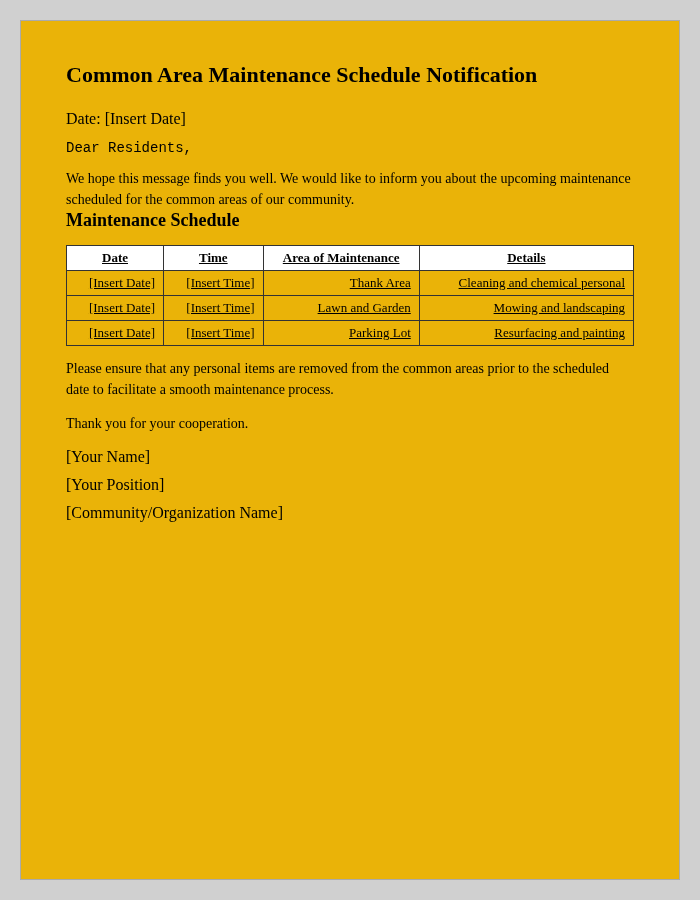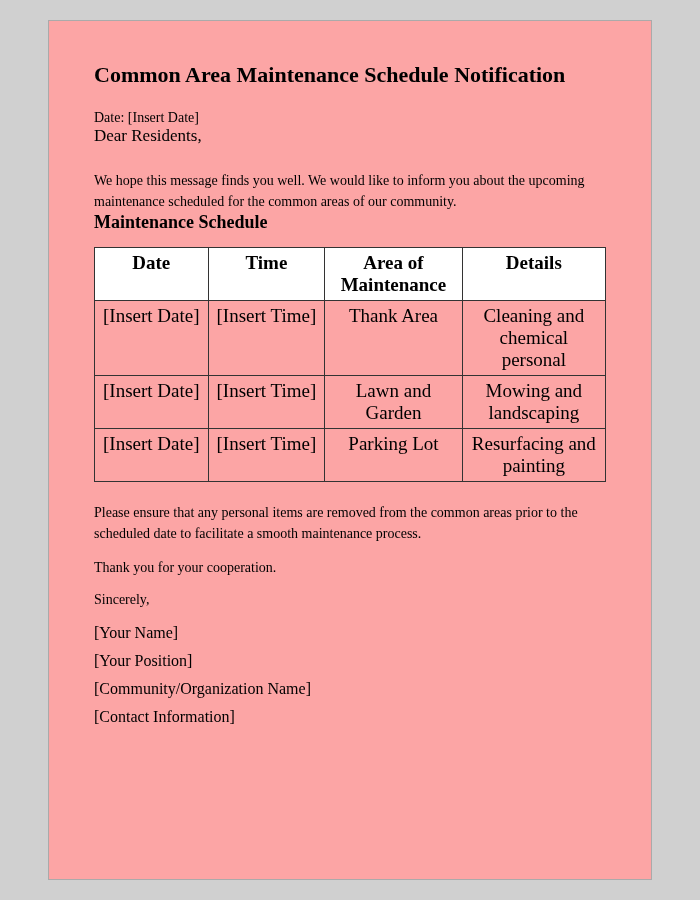--- a/index.html
+++ b/index.html
@@ -12,72 +12,74 @@
       background: #d0d0d0;
       display: flex;
       justify-content: center;
       align-items: flex-start;
       min-height: 900px;
       padding: 20px;
       font-family: Georgia, 'Times New Roman', serif;
     }
 
     .page {
-      width: 604px;
+      width: 660px;
       min-height: 860px;
-      background: #fca5a5;
+      background: #eab308;
       border: 1px solid #aaaaaa;
       padding: 40px 45px;
     }
 
     .doc-title {
       font-size: 22px;
       font-weight: bold;
       line-height: 1.3;
       margin-bottom: 20px;
       font-family: Georgia, serif;
     }
 
     .date-line {
-      font-size: 14px;
+      font-size: 16px;
+      margin-bottom: 12px;
       font-family: Georgia, serif;
     }
 
     .greeting {
-      font-size: 17px;
-      margin-bottom: 24px;
-      font-family: Liberation Serif, serif;
+      font-size: 14px;
+      margin-bottom: 12px;
+      font-family: Liberation Mono, monospace;
     }
 
     .intro-text {
       font-size: 14px;
       line-height: 1.5;
       font-family: Georgia, serif;
     }
 
     .section-title {
       font-size: 18px;
       font-weight: bold;
       margin-bottom: 14px;
       font-family: Liberation Serif, serif;
     }
 
     .schedule-table {
       width: 100%;
       border-collapse: collapse;
-      margin-bottom: 20px;
-      font-size: 19px;
+      margin-bottom: 12px;
+      font-size: 13px;
       font-family: Georgia, serif;
+      text-decoration: underline;
     }
 
     .schedule-table th,
     .schedule-table td {
       border: 1px solid #333333;
       padding: 4px 8px;
-      text-align: center;
+      text-align: right;
       vertical-align: top;
     }
 
     .schedule-table th {
       font-weight: bold;
       background: #ffffff;
       text-align: center;
     }
 
     .schedule-table td:first-child,
@@ -153,23 +155,21 @@
           <td>Parking Lot</td>
           <td>Resurfacing and painting</td>
         </tr>
       </tbody>
   </table>
 
   <p class="notice-text">Please ensure that any personal items are removed from the common areas prior to the scheduled date to facilitate a smooth maintenance process.</p>
 
   <p class="thank-you">Thank you for your cooperation.</p>
 
-  <p class="sincerely">Sincerely,</p>
 
   <p class="signature-line">[Your Name]</p>
 
   <p class="signature-line">[Your Position]</p>
 
   <p class="signature-line">[Community/Organization Name]</p>
 
-  <p class="signature-line">[Contact Information]</p>
 
 </div>
 
 </body></html>

